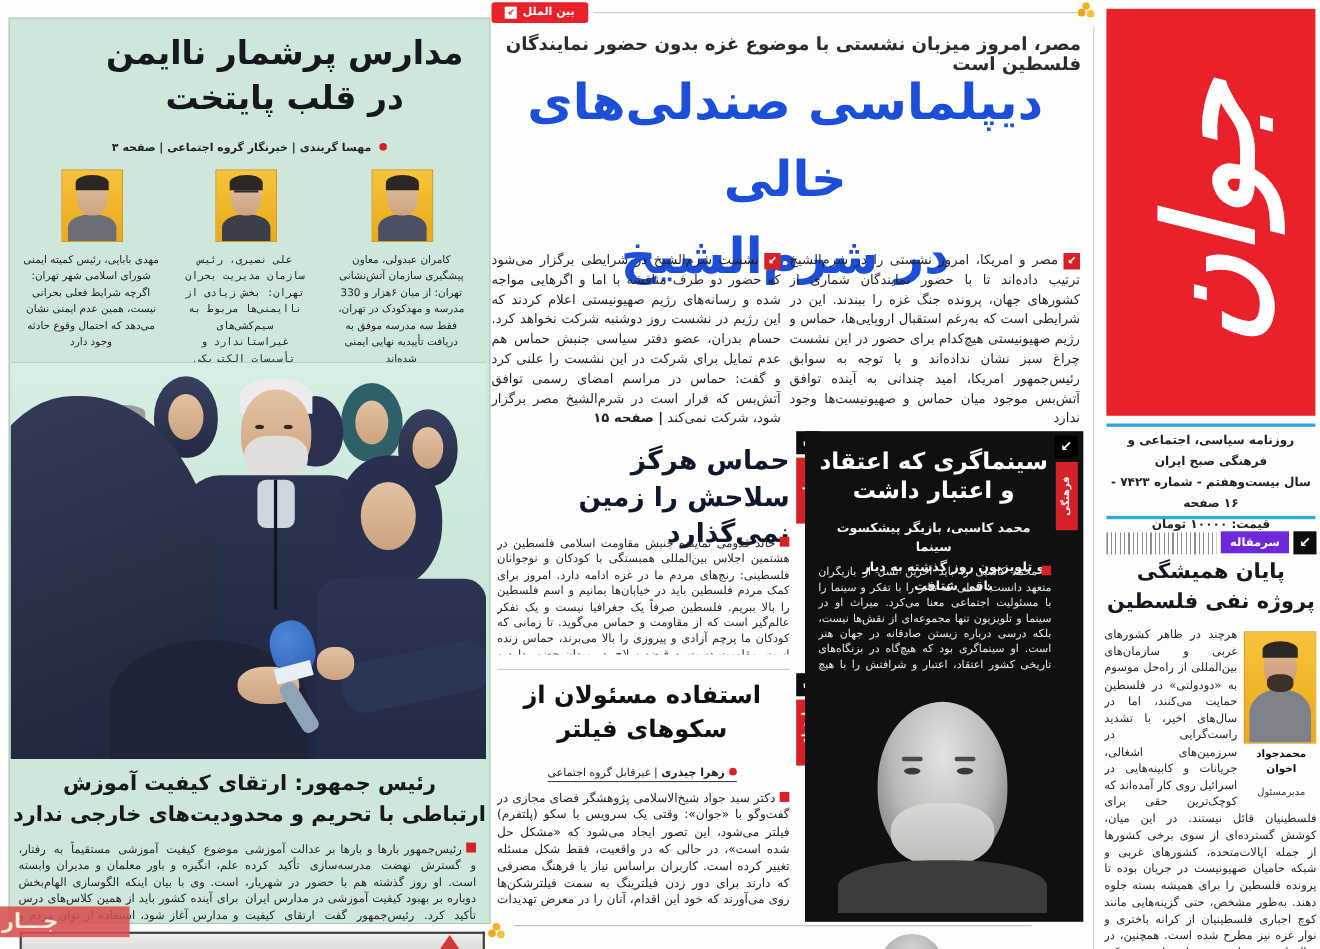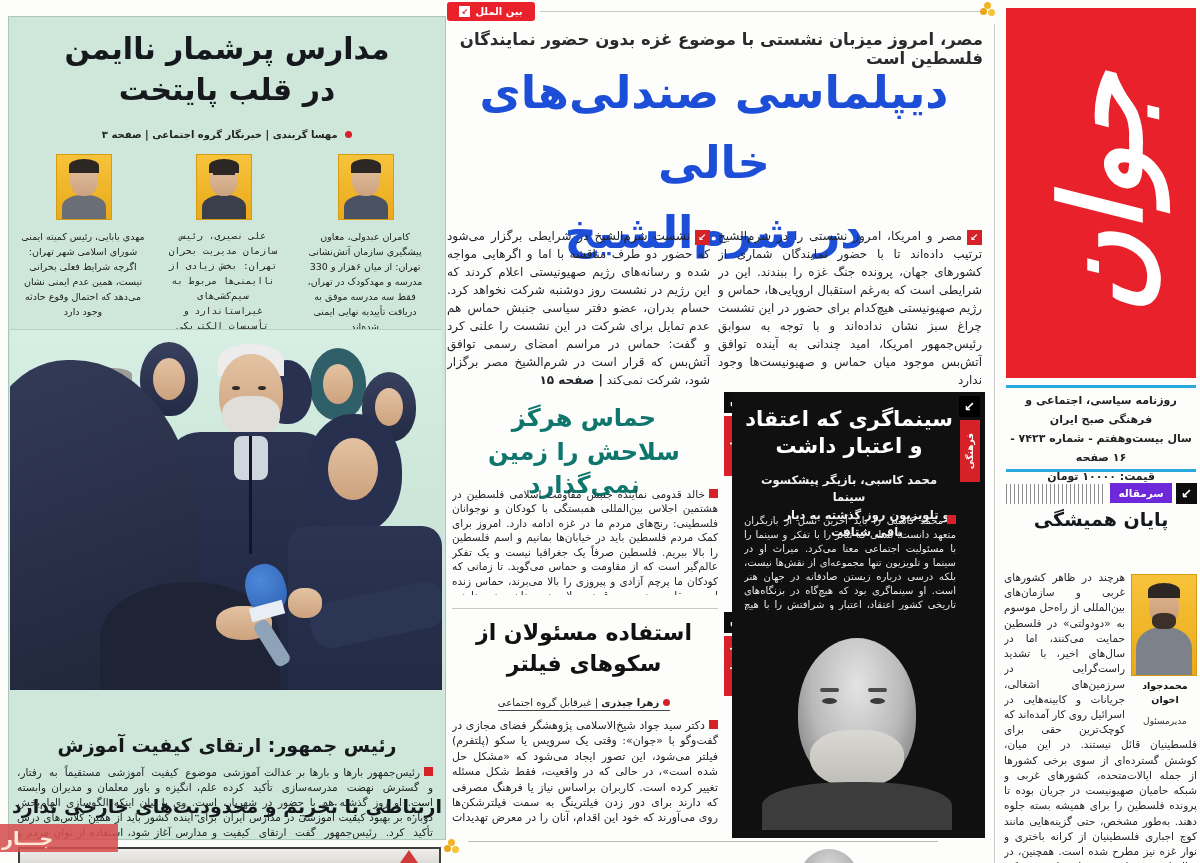--- a/index.html
+++ b/index.html
@@ -16,21 +16,21 @@
   .pref{font-weight:bold;}
   .flower{position:absolute;width:16px;height:16px;}
   .flower i{position:absolute;width:7px;height:7px;border-radius:50%;background:#f2b324;}
   .flower i:nth-child(1){left:4px;top:0;}
   .flower i:nth-child(2){left:0;top:6px;background:#e9a81c;}
   .flower i:nth-child(3){left:8px;top:7px;background:#f7c33b;}
 
   
   .mint{position:absolute;left:8px;top:16px;width:436px;height:822px;background:#cee7da;border:1px solid #aac8b9;}
   .sc-title{position:absolute;left:0;top:12px;width:100%;margin:0;text-align:center;
-            font-size:30px;font-weight:bold;color:#15181d;line-height:1.35;}
+            font-size:30px;font-weight:bold;color:#15181d;line-height:1.35;padding-left:32px;}
   .sc-title span{display:block;}
   .sc-byline{position:absolute;left:0;top:112px;width:100%;text-align:center;font-size:10px;font-weight:bold;color:#222;}
   .official{position:absolute;top:137px;width:54px;height:64px;margin:0;
             background:linear-gradient(180deg,#f7c33b,#eaa91a);overflow:hidden;border:1px solid #d79c14;}
   .o1{left:329px;} .o2{left:187px;} .o3{left:47px;}
   .off-head{position:absolute;left:13px;top:7px;width:28px;height:34px;border-radius:50% 50% 45% 45%;
             background:linear-gradient(180deg,#dfb691,#c89b74);}
   .off-hair{position:absolute;left:12px;top:4px;width:30px;height:14px;border-radius:50% 50% 0 0;background:#2c2723;}
   .off-body{position:absolute;left:5px;top:40px;width:44px;height:26px;border-radius:45% 45% 0 0;background:#495162;}
   .o2 .off-body{background:#3a3f4a;} .o3 .off-body{background:#6a6e76;}
@@ -43,21 +43,21 @@
   .photo{position:absolute;left:1px;top:312px;width:432px;height:360px;overflow:hidden;
          background:linear-gradient(180deg,#d6eee3 0%,#cbe5d8 55%,#c2dccf 100%);border-top:1px solid #b7d2c4;}
   .ph{position:absolute;}
   .skin{background:linear-gradient(180deg,#e3c2a2,#cda27e);}
   .navy{background:linear-gradient(180deg,#39405e,#232a44);}
   .crowd{border-radius:50% 50% 46% 46%;}
 
   
   .pr-title{position:absolute;left:0;top:682px;width:100%;margin:0;text-align:center;
             font-size:19px;font-weight:bold;color:#15181d;line-height:1.45;}
-  .pr-title span{display:block;margin-top:33px;}
+  .pr-title span{display:block;}
   .pr-col{position:absolute;top:748px;height:74px;overflow:hidden;font-size:10.5px;line-height:1.42;
           text-align:justify;color:#23262b;}
   .pr-r{left:214px;width:210px;} .pr-l{left:8px;width:200px;}
 
   
   .jar{position:absolute;left:-8px;top:824px;width:116px;height:28px;background:rgba(214,79,79,.88);
        color:#ffe9d8;font-size:19px;font-weight:bold;line-height:28px;text-align:left;padding-left:10px;z-index:5;}
   .bphoto{position:absolute;left:18px;top:847px;width:419px;height:15px;background:linear-gradient(180deg,#efeeea,#dcdad5);
           border:2px solid #3f3f3f;border-bottom:none;z-index:4;}
   .redtri{position:absolute;left:380px;top:1px;width:0;height:0;
@@ -74,22 +74,22 @@
           font-weight:bold;color:#2b2b2b;}
   .mainhead{position:absolute;left:443px;top:58px;width:542px;margin:0;text-align:center;
             font-size:45px;font-weight:bold;color:#1d4ed8;line-height:1.55;}
   .mainhead span{display:block;}
   .lead-col{position:absolute;top:227px;height:163px;overflow:hidden;font-size:12px;line-height:1.5;
             text-align:justify;color:#1f2227;}
   .lc-r{left:718px;width:264px;} .lc-l{left:447px;width:263px;}
   .cicon{float:right;width:15px;height:15px;background:#d62128;color:#fff;font-size:10px;font-weight:bold;
          text-align:center;line-height:15px;margin-left:5px;margin-top:3px;}
 
-  .h-title{position:absolute;left:450px;top:402px;width:268px;margin:0;text-align:center;
-           font-size:24px;font-weight:bold;color:#0f766e;line-height:1.4;}
+  .h-title{position:absolute;left:450px;top:402px;width:268px;margin:0;text-align:right;
+           font-size:24px;font-weight:bold;color:#0f172a;line-height:1.4;}
   .h-title span{display:block;}
   .h-body{position:absolute;left:452px;top:487px;width:266px;height:108px;overflow:hidden;
           font-size:10.5px;line-height:1.38;text-align:justify;color:#22252a;}
   .mid-div{position:absolute;left:452px;top:608px;width:266px;height:1px;background:#c9c9c9;}
 
   .f-title{position:absolute;left:450px;top:618px;width:268px;margin:0;text-align:center;
            font-size:22px;font-weight:bold;color:#111;line-height:1.4;}
   .f-title span{display:block;}
   .f-byline{position:absolute;left:450px;top:697px;width:268px;text-align:center;font-size:10px;color:#222;}
   .f-byline .inner{display:inline-block;border-bottom:1px solid #444;padding-bottom:2px;}
@@ -339,20 +339,21 @@
     <span>قیمت: ۱۰۰۰۰ تومان</span>
   </div>
   <div class="blue-line bl2"></div>
 
   <div class="barcode"></div>
   <div class="ed-label">سرمقاله</div>
   <div class="sqicon" style="left:1176px;top:483px;">↙</div>
 
   <h2 class="ed-title">
     <span>پایان همیشگی</span>
+    <span>پروژه نفی فلسطین</span>
   </h2>
 
   <div class="ed-body">
     <div class="au-card">
       <div class="au-photo">
         <span class="au-body"></span>
         <span class="au-head"></span>
         <span class="au-hair"></span>
         <span class="au-beard"></span>
       </div>

